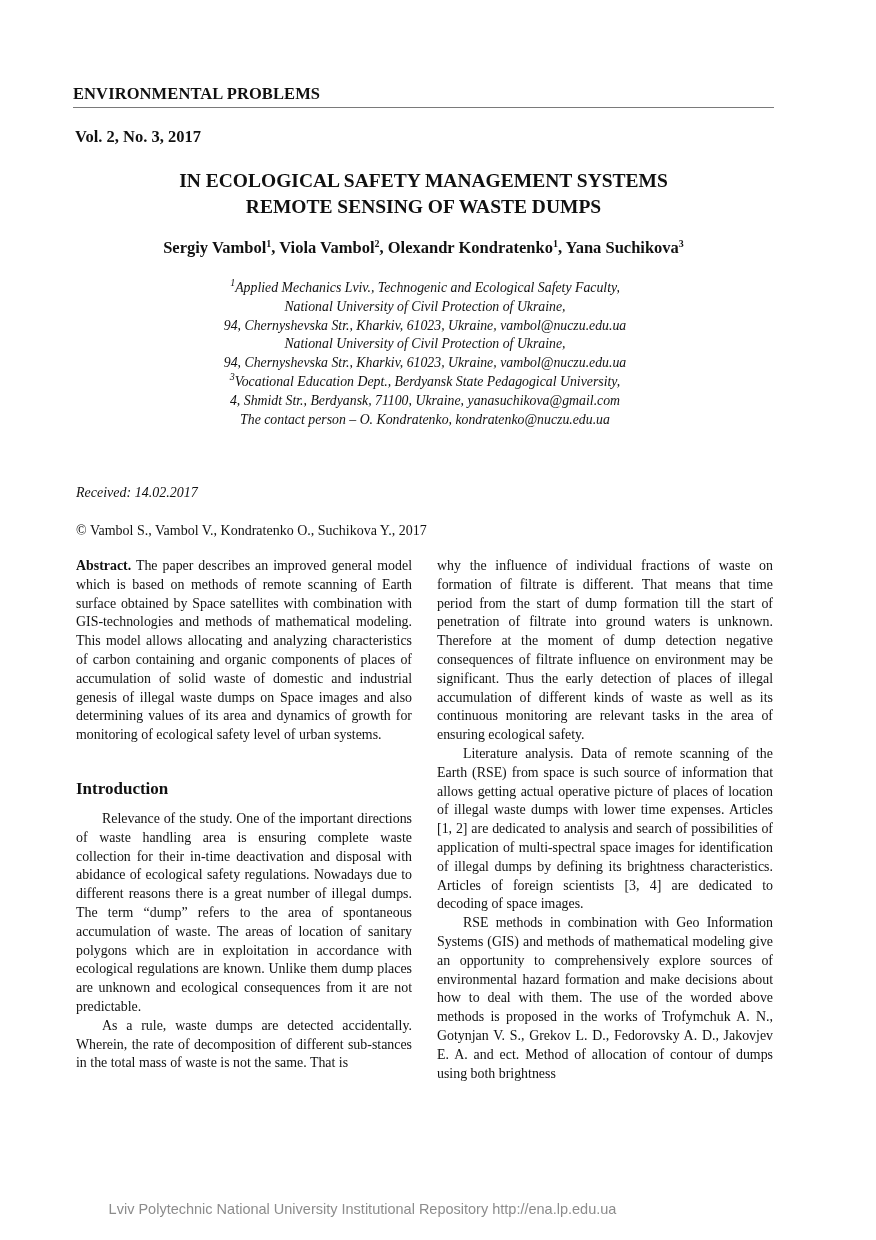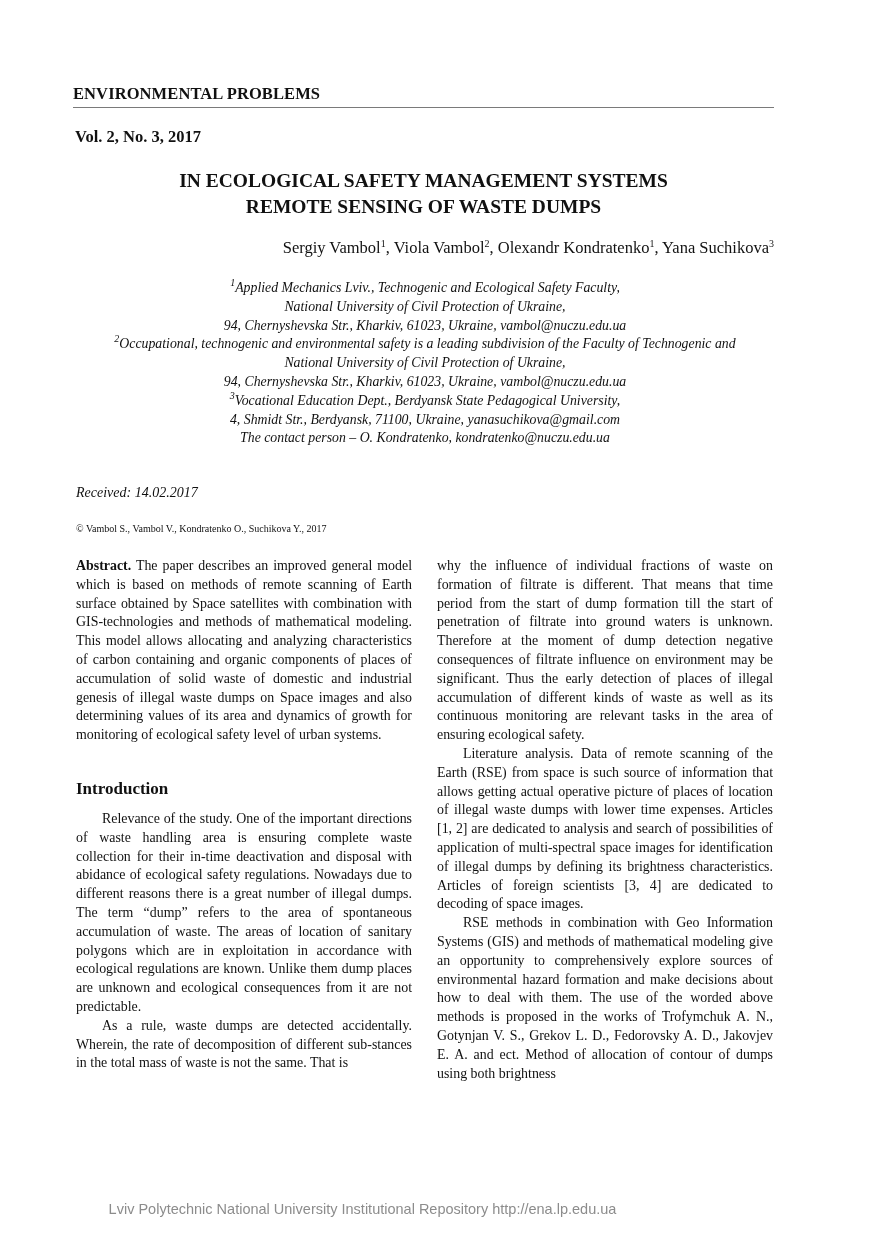--- a/index.html
+++ b/index.html
@@ -19,34 +19,34 @@
     .volume {
       position: absolute; left: 75px; top: 127px;
       font-weight: bold; font-size: 16.5px;
     }
     .title {
       position: absolute; left: 73px; width: 701px; top: 168px;
       text-align: center; font-weight: bold; font-size: 19.5px; line-height: 26px;
     }
     .authors {
       position: absolute; left: 73px; width: 701px; top: 238px;
-      text-align: right; font-weight: normal; font-size: 16.5px;
+      text-align: center; font-weight: bold; font-size: 16.5px;
     }
     .authors sup, .affil sup { font-size: 10px; line-height: 0; vertical-align: super; }
     .affils {
       position: absolute; left: 60px; width: 730px; top: 279px;
       text-align: center; font-style: italic; font-size: 13.8px; line-height: 18.8px;
     }
     .affil { display: block; white-space: nowrap; }
     .received {
       position: absolute; left: 76px; top: 485px;
       font-style: italic; font-size: 14px;
     }
     .copyright {
-      position: absolute; left: 76px; top: 523px; font-size: 10px;
+      position: absolute; left: 76px; top: 523px; font-size: 14px;
     }
     .col {
       position: absolute; width: 336px; font-size: 13.9px; line-height: 18.8px;
       text-align: justify;
     }
     .col-left { left: 76px; top: 557px; }
     .col-right { left: 437px; top: 557px; }
     .col p { margin: 0; }
     .indent { text-indent: 26px; }
     .lbl { font-weight: bold; }
@@ -76,21 +76,20 @@
 </div>
 
 <div class="authors">
   <span><span>Sergiy Vambol</span><sup>1</sup><span>, </span></span><span><span>Viola Vambol</span><sup>2</sup><span>, </span></span><span><span>Olexandr Kondratenko</span><sup>1</sup><span>, </span></span><span><span>Yana Suchikova</span><sup>3</sup></span>
 </div>
 
 <div class="affils">
   <span class="affil"><sup>1</sup><span>Applied Mechanics Lviv., Technogenic and Ecological Safety Faculty,</span></span>
   <span class="affil"><span>National University of Civil Protection of Ukraine,</span></span>
   <span class="affil"><span>94, Chernyshevska Str., Kharkiv, 61023, Ukraine, vambol@nuczu.edu.ua</span></span>
-  <span class="affil"><sup>2</sup><span>Occupational, technogenic and environmental safety is a leading subdivision of the Faculty of Technogenic and</span></span>
   <span class="affil"><span>National University of Civil Protection of Ukraine,</span></span>
   <span class="affil"><span>94, Chernyshevska Str., Kharkiv, 61023, Ukraine, vambol@nuczu.edu.ua</span></span>
   <span class="affil"><sup>3</sup><span>Vocational Education Dept., Berdyansk State Pedagogical University,</span></span>
   <span class="affil"><span>4, Shmidt Str., Berdyansk, 71100, Ukraine, yanasuchikova@gmail.com</span></span>
   <span class="affil"><span>The contact person – O. Kondratenko, kondratenko@nuczu.edu.ua</span></span>
 </div>
 
 <div class="received">Received: 14.02.2017</div>
 <div class="copyright">© Vambol S., Vambol V., Kondratenko O., Suchikova Y., 2017</div>
 

